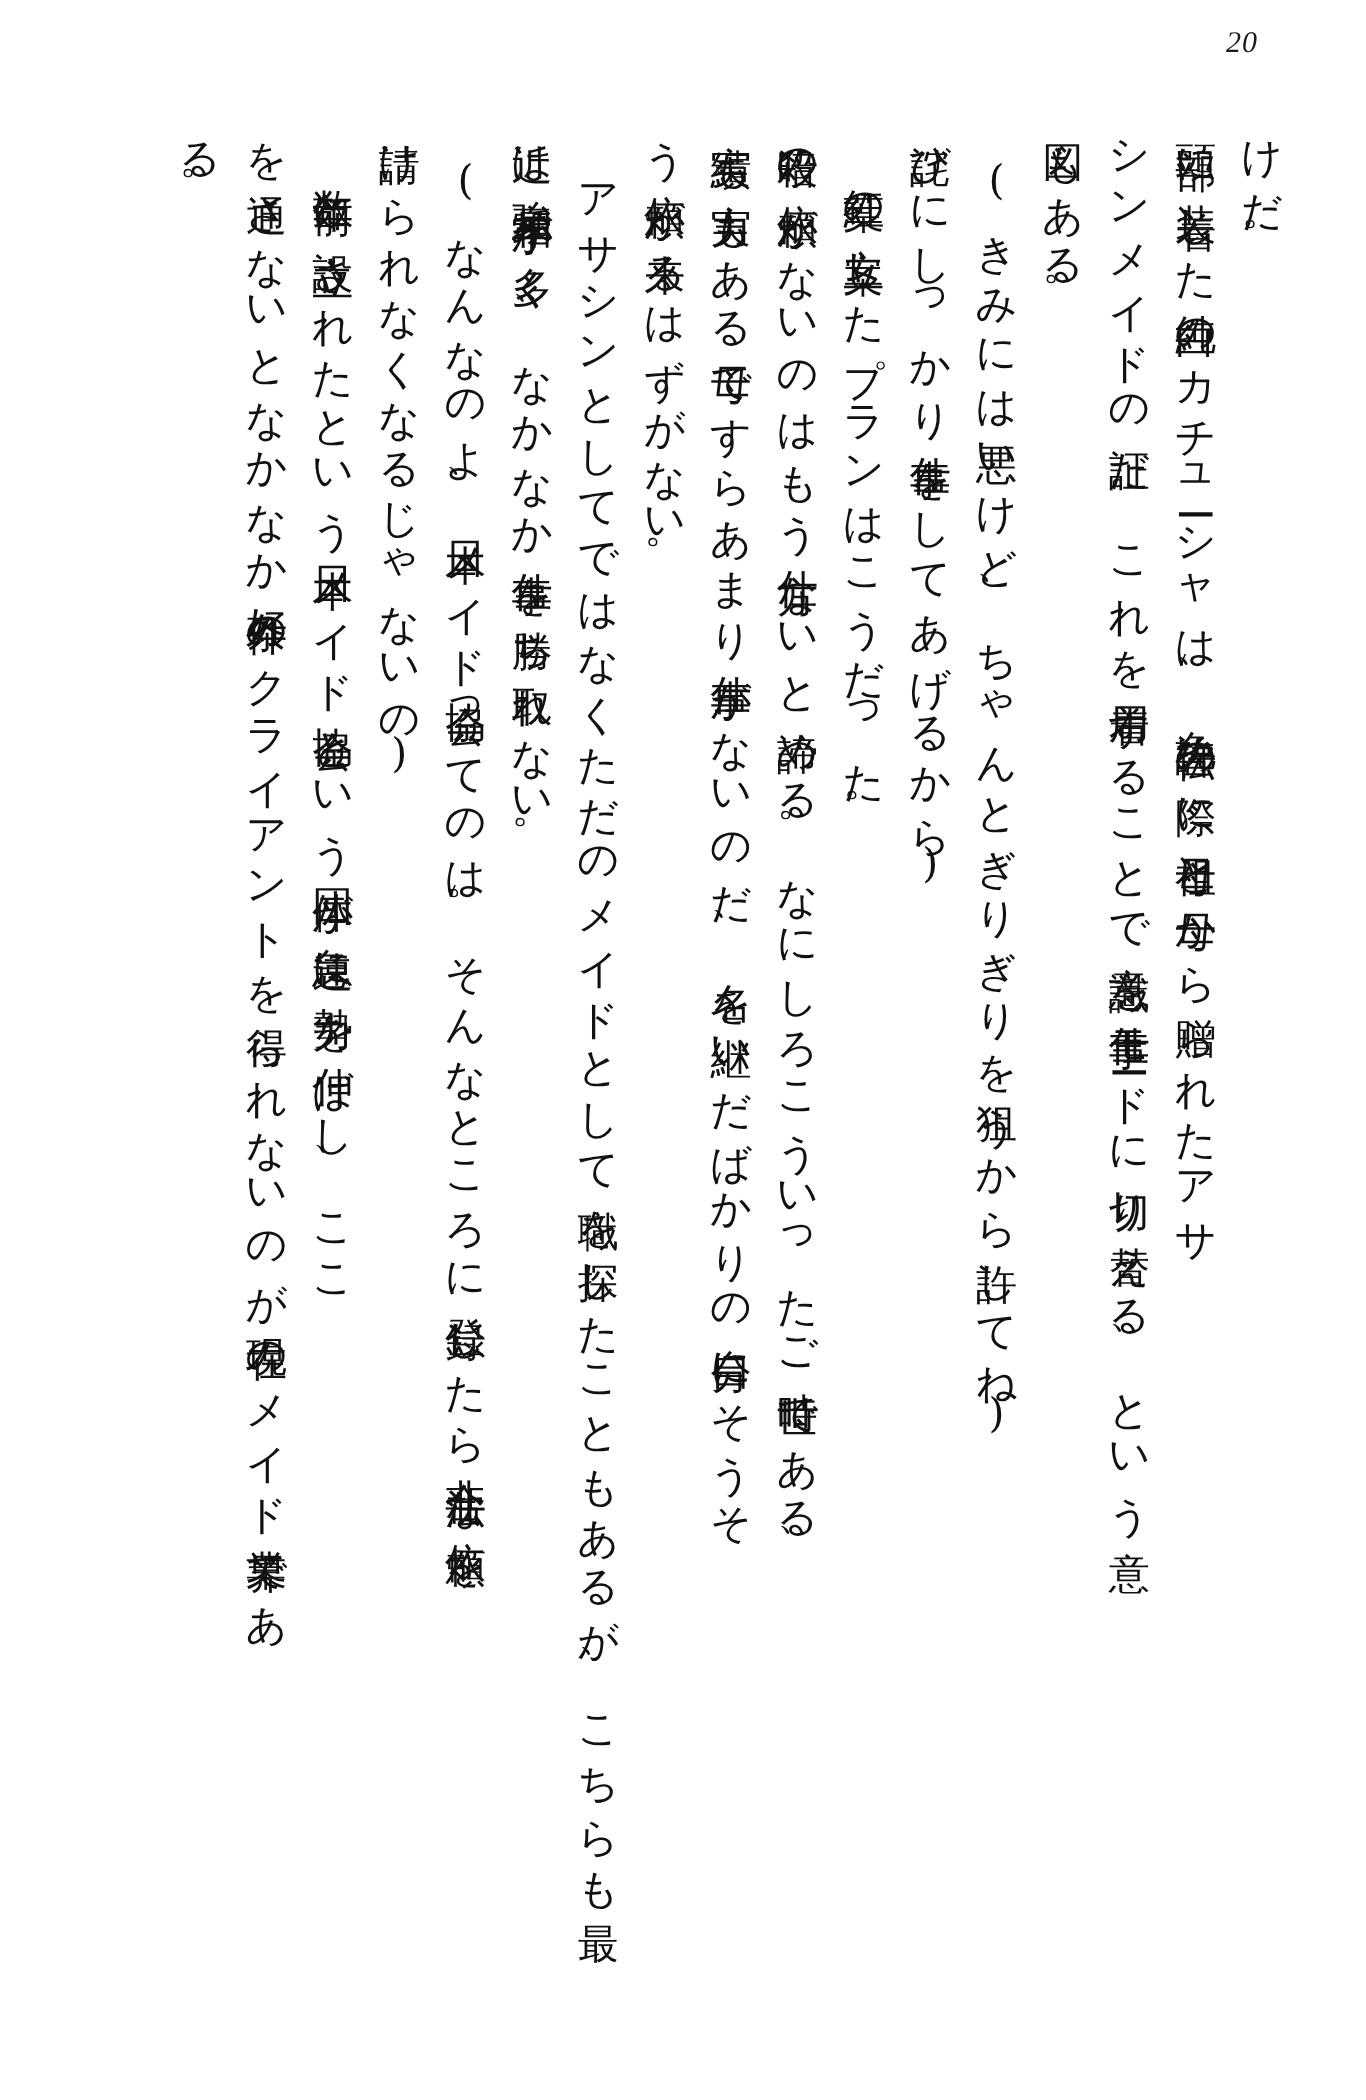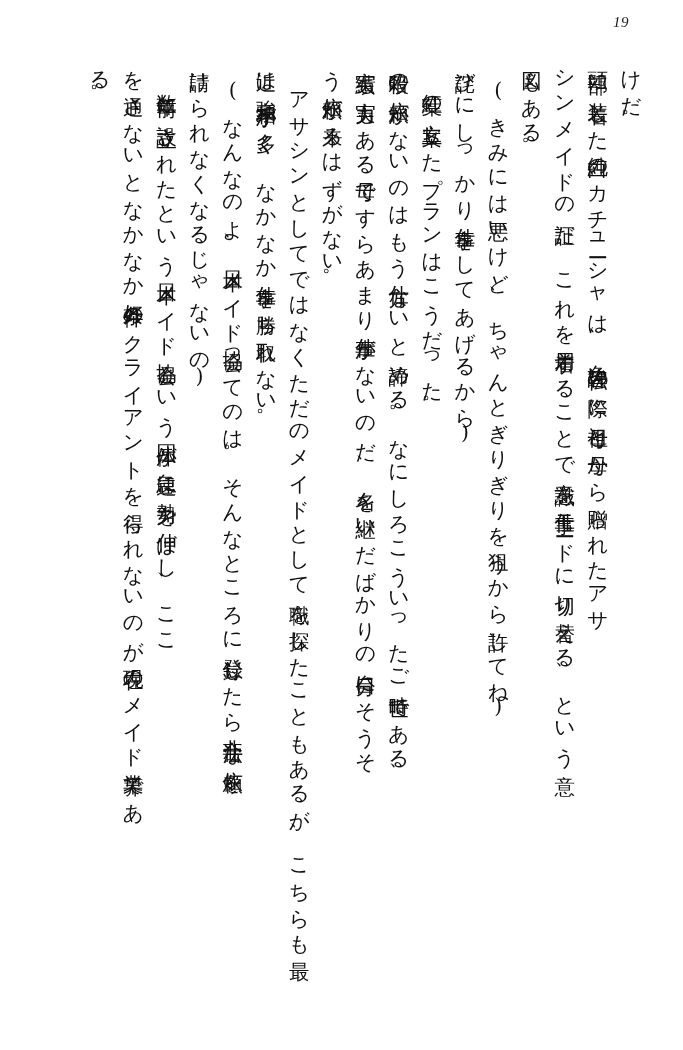--- a/index.html
+++ b/index.html
@@ -56,21 +56,21 @@
     overflow: visible;
   }
   .vline.indent {
     padding-top: 22px;
   }
 </style>
 </head>
 <body>
 
 <div class="page">
-  <div class="page-number">19</div>
+  <div class="page-number">20</div>
   <div class="body-text">
       <div class="vline">けだ。</div>
       <div class="vline">頭部に装着した純白のカチューシャは、免許皆伝の際に祖母と母から贈られたアサ</div>
       <div class="vline">シンメイドの証だ。これを着用することで意識を仕事モードに切り替える、という意</div>
       <div class="vline">図もある。</div>
       <div class="vline indent">(きみには悪いけど、ちゃんとぎりぎりを狙うから許してね)</div>
       <div class="vline">詫びにしっかり仕事をしてあげるから)</div>
       <div class="vline indent">紅葉の立案したプランはこうだった。</div>
       <div class="vline">暗殺の依頼がないのはもう仕方ないと諦める。なにしろこういったご時世である、</div>
       <div class="vline">実績も実力もある母ですらあまり仕事がないのだ、名を継いだばかりの自分にそうそ</div>

